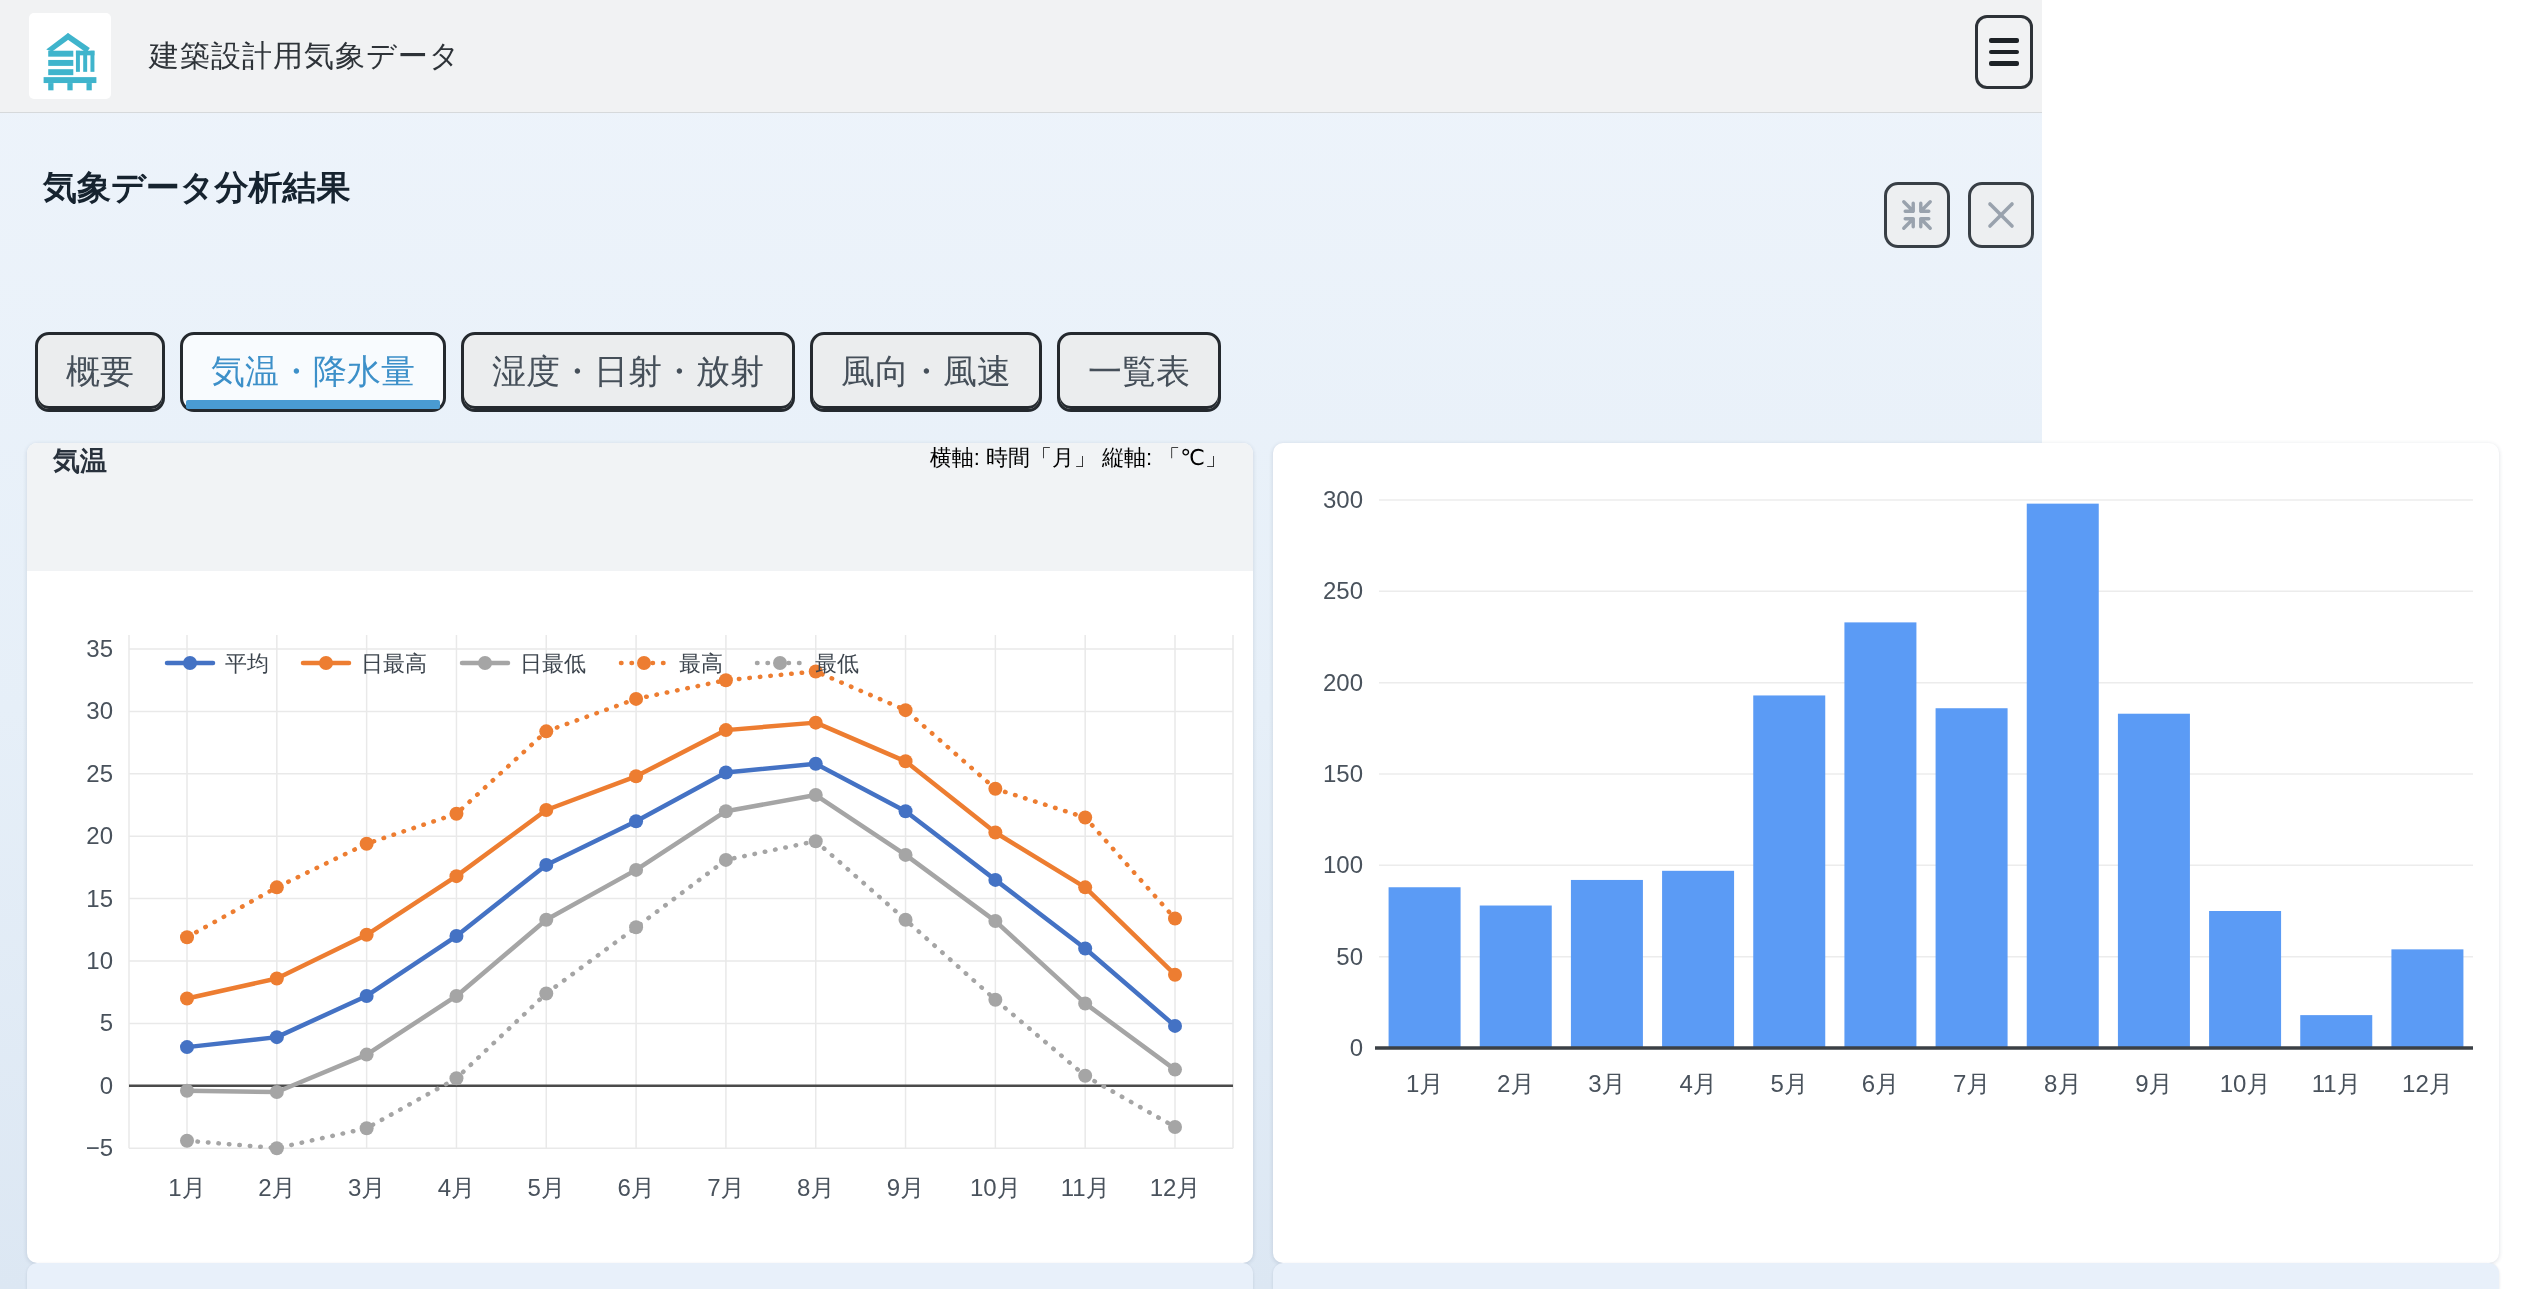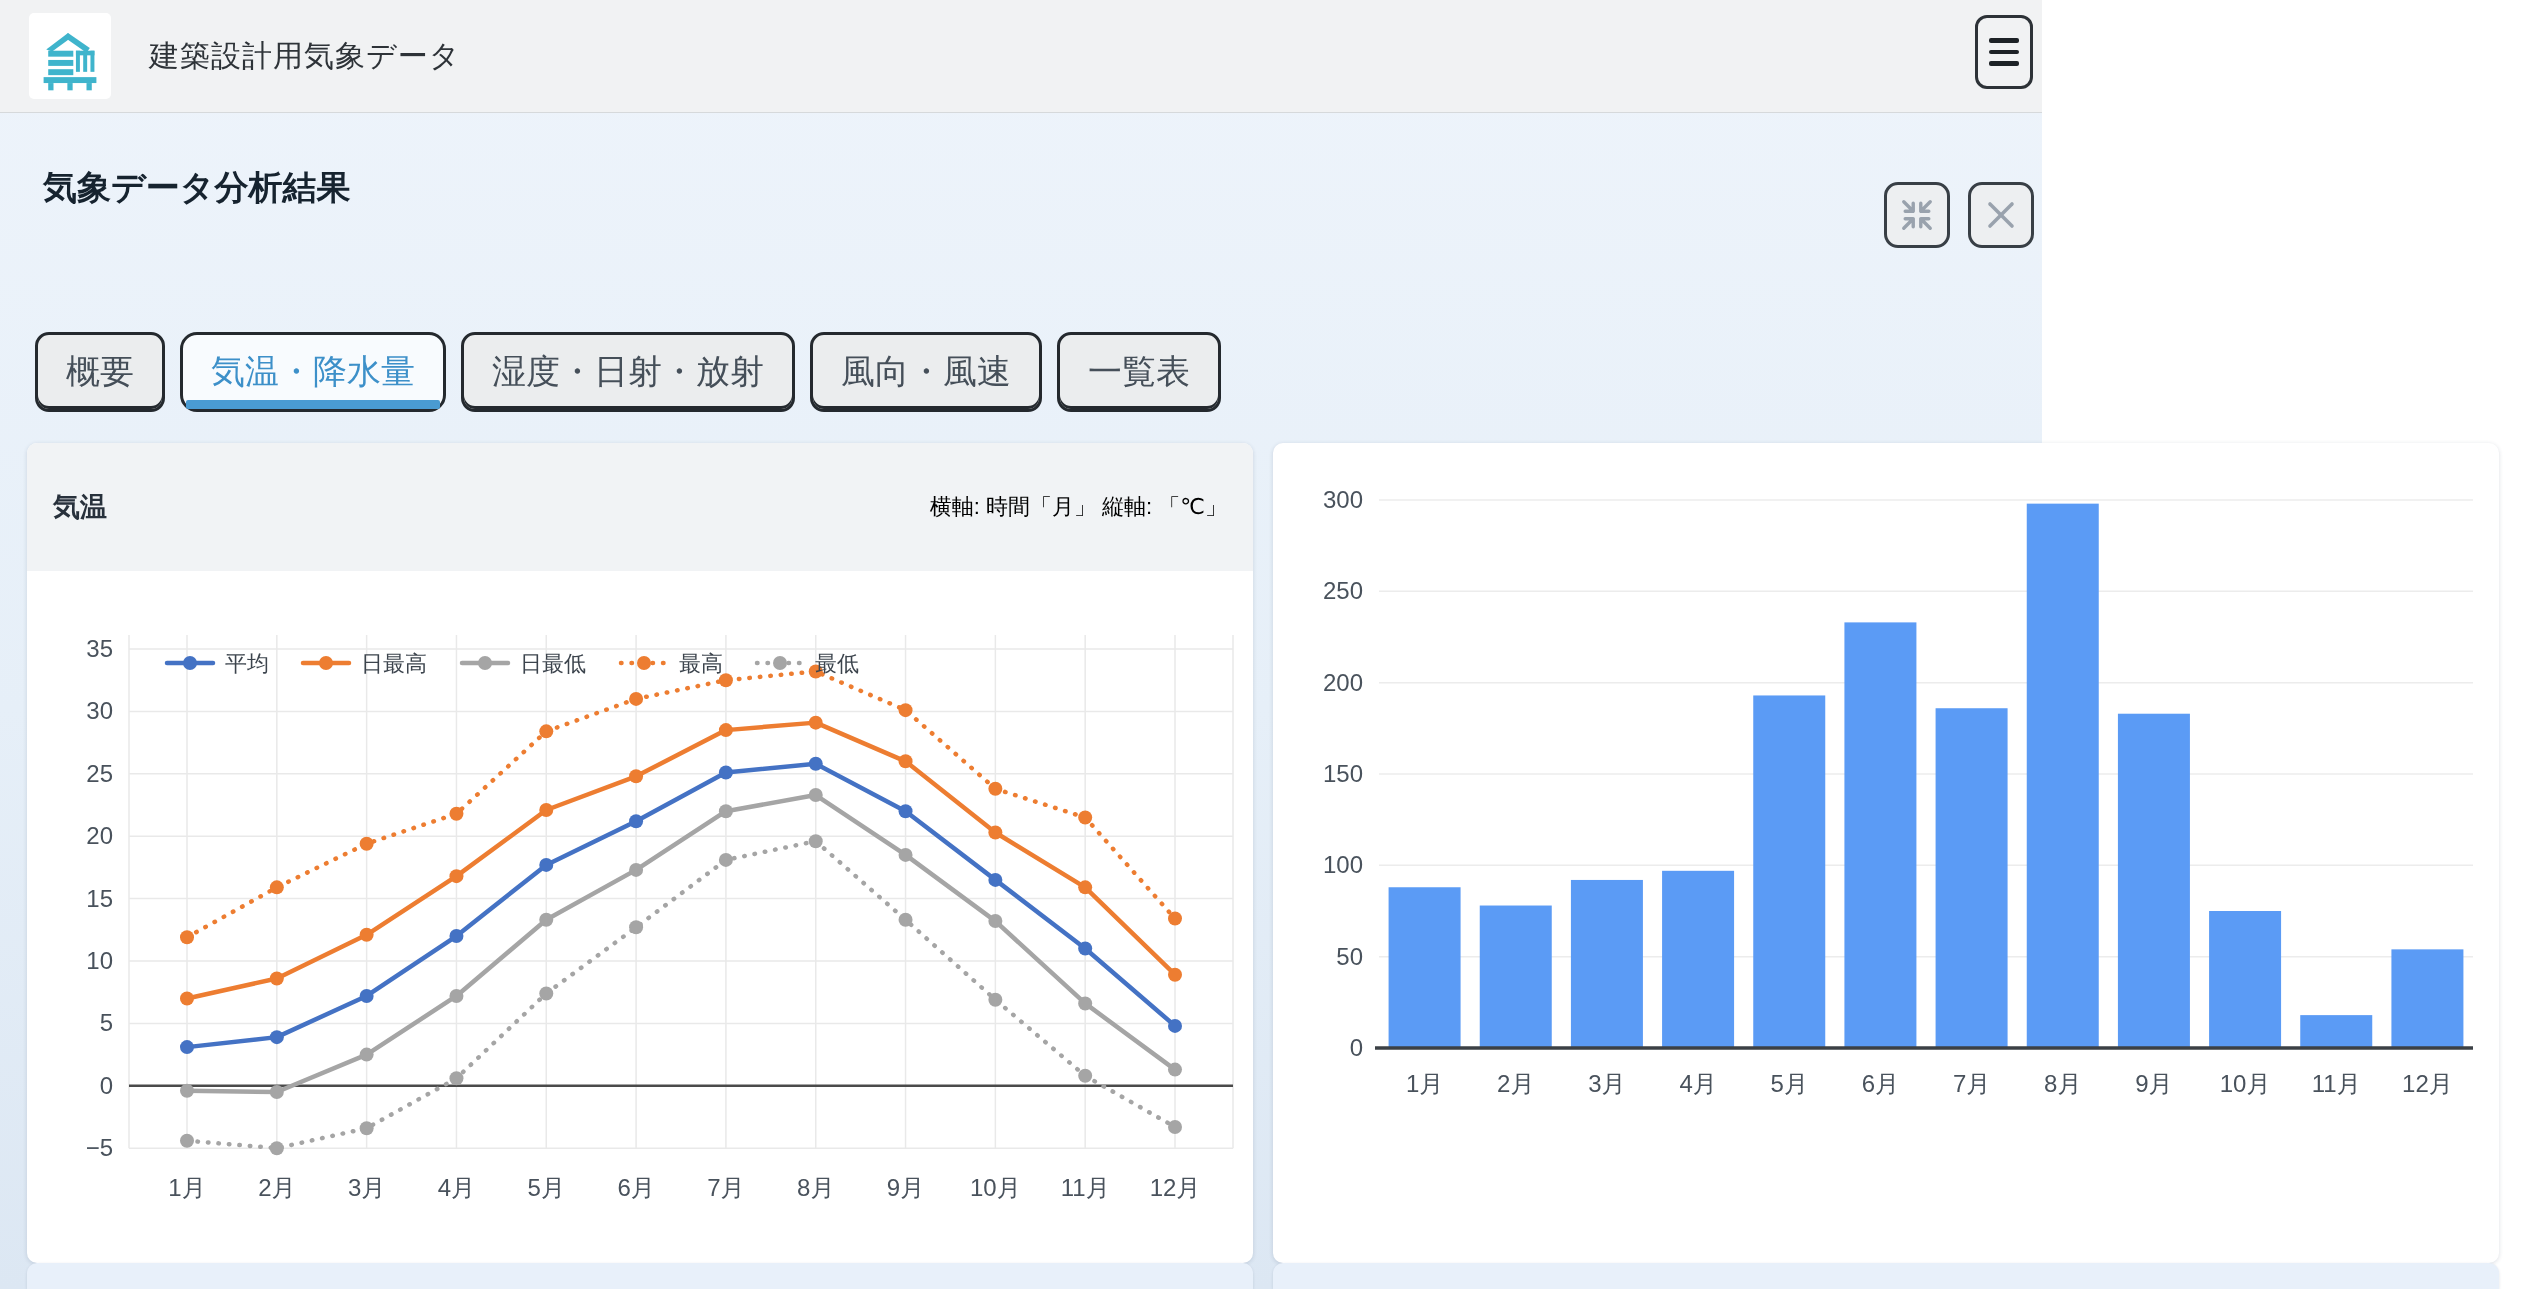--- a/index.html
+++ b/index.html
@@ -29,31 +29,31 @@
   .win-btns { display:flex; gap:18px; margin-top:17px; }
   .win-btn { width:66px; height:66px; background:#edeff1; border:3.5px solid #383f46;
     border-radius:14px; display:flex; align-items:center; justify-content:center; cursor:pointer; }
 
   
   .tabs { position:absolute; top:332px; left:35px; display:flex; gap:15px; }
   .tab { position:relative; height:80px; padding:0 28px; background:#ebedee;
     border:3px solid #24292e; border-radius:14px; font-size:34px; color:#454f59;
     display:inline-flex; align-items:center; cursor:pointer;
     box-shadow:inset 0 -3px 0 0 #24292e; }
-  .tab.active { background:#f8fbfe; color:#3d90c9; box-shadow:none;border-radius:17px; }
+  .tab.active { background:#f8fbfe; color:#3d90c9; box-shadow:none; }
   .tab.active::after { content:""; position:absolute; left:3px; right:3px; bottom:0;
     height:9px; background:#4a9bd2; border-radius:2px; }
 
   
   .panels { position:absolute; top:443px; left:0; width:100%;
     padding:0 27px; display:flex; gap:20px; }
   .panel-col { flex:1; display:flex; flex-direction:column; }
   .panel { background:#ffffff; border-radius:10px; box-shadow:0 1px 4px rgba(30,50,80,.16);
     height:820px; overflow:hidden; }
-  .panel-head { height:128px; background:#f1f3f5; display:flex; align-items:center;
+  .panel-head { height:128px; background:#f1f3f5; display:flex; align-items:flex-start;
     justify-content:space-between; padding:0 26px; }
   .panel-title { font-size:27px; font-weight:bold; color:#28313c; }
   .panel-note { font-size:22px; color:#000000; }
   .panel-body { height:692px; }
   .next-strip { height:26px; background:#e8f0fa; border-radius:10px 10px 0 0;
     box-shadow:0 1px 3px rgba(30,50,80,.14); }
 
   svg text { font-family:"Liberation Sans","DejaVu Sans",sans-serif; }
 </style>
 </head>

